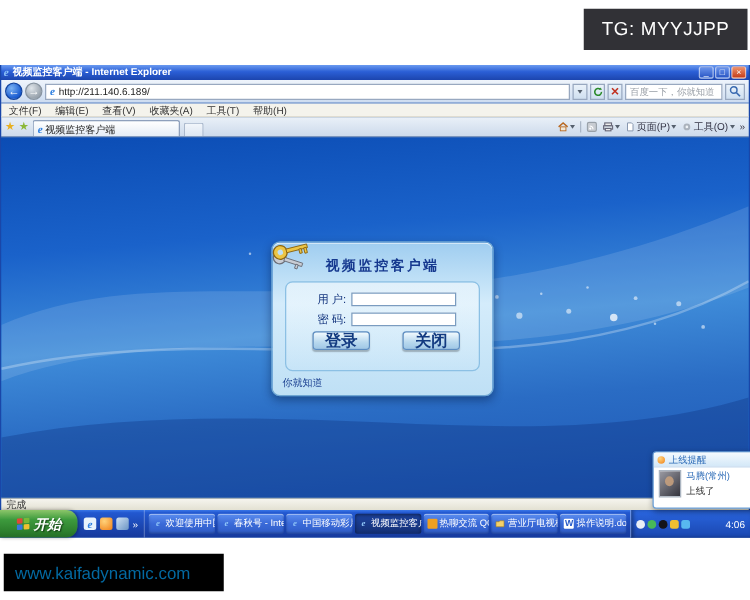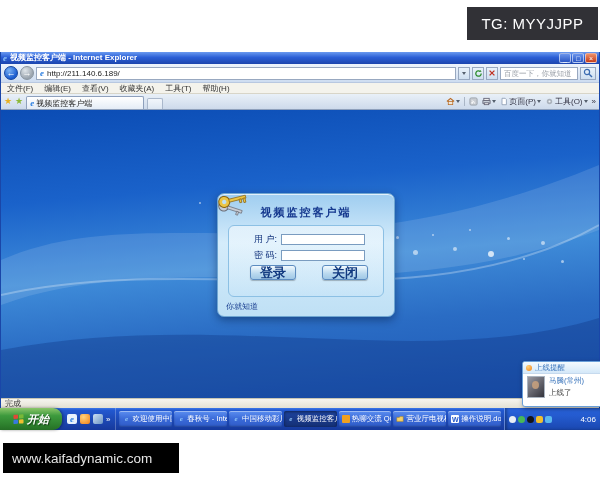--- a/index.html
+++ b/index.html
@@ -3,21 +3,21 @@
 <meta charset="utf-8">
 <style>
   html,body{margin:0;padding:0;}
   .page{position:relative;width:600px;height:480px;background:#fff;overflow:hidden;
         font-family:"Liberation Sans",sans-serif;-webkit-font-smoothing:antialiased;}
 
   
   .wm-top{position:absolute;top:7px;right:2px;width:131px;height:33px;background:#313136;
           color:#fff;font-size:15px;display:flex;align-items:center;justify-content:center;letter-spacing:.5px;}
   .wm-bottom{position:absolute;left:3px;top:443px;width:176px;height:30px;background:#000;
-             color:#e5e5e5;font-size:13.5px;display:flex;align-items:center;padding-left:9px;box-sizing:border-box;}
+             color:#0369a1;font-size:13.5px;display:flex;align-items:center;padding-left:9px;box-sizing:border-box;}
 
   
   .shot{position:absolute;left:0;top:52px;width:600px;height:378px;background:#0b4cb4;}
 
   .ie-window{position:absolute;left:0;top:0;right:0;height:356px;display:flex;flex-direction:column;
              border-left:1px solid #1a46a8;border-right:1px solid #1a46a8;box-sizing:border-box;}
 
   
   .tb{height:12px;background:linear-gradient(180deg,#6a9af0 0%,#2b5fd6 45%,#1c45ae 100%);
       display:flex;align-items:center;padding:0 2px;gap:3px;flex:0 0 auto;}

